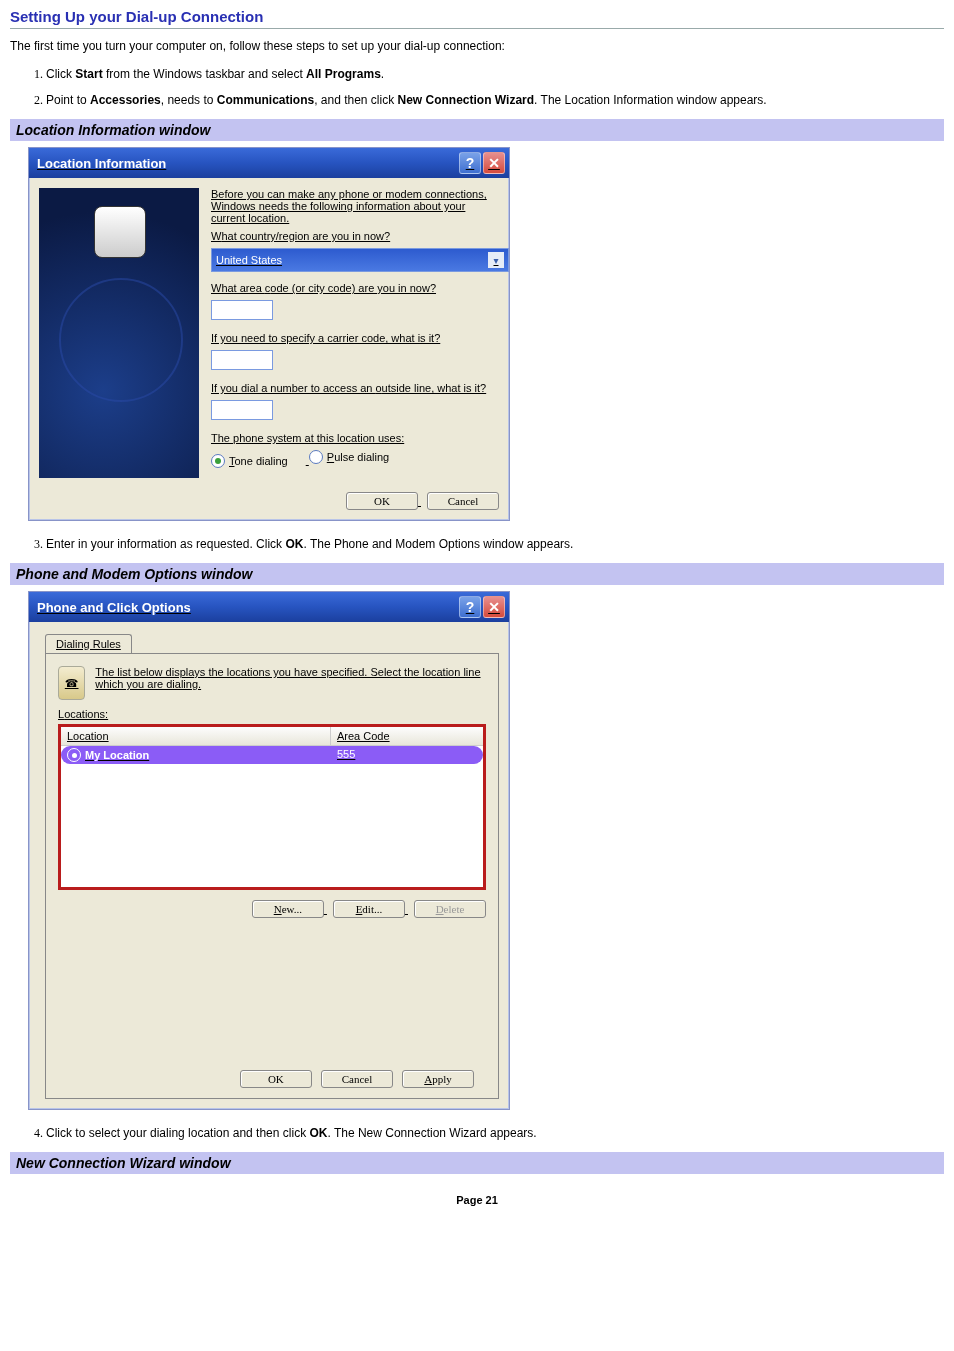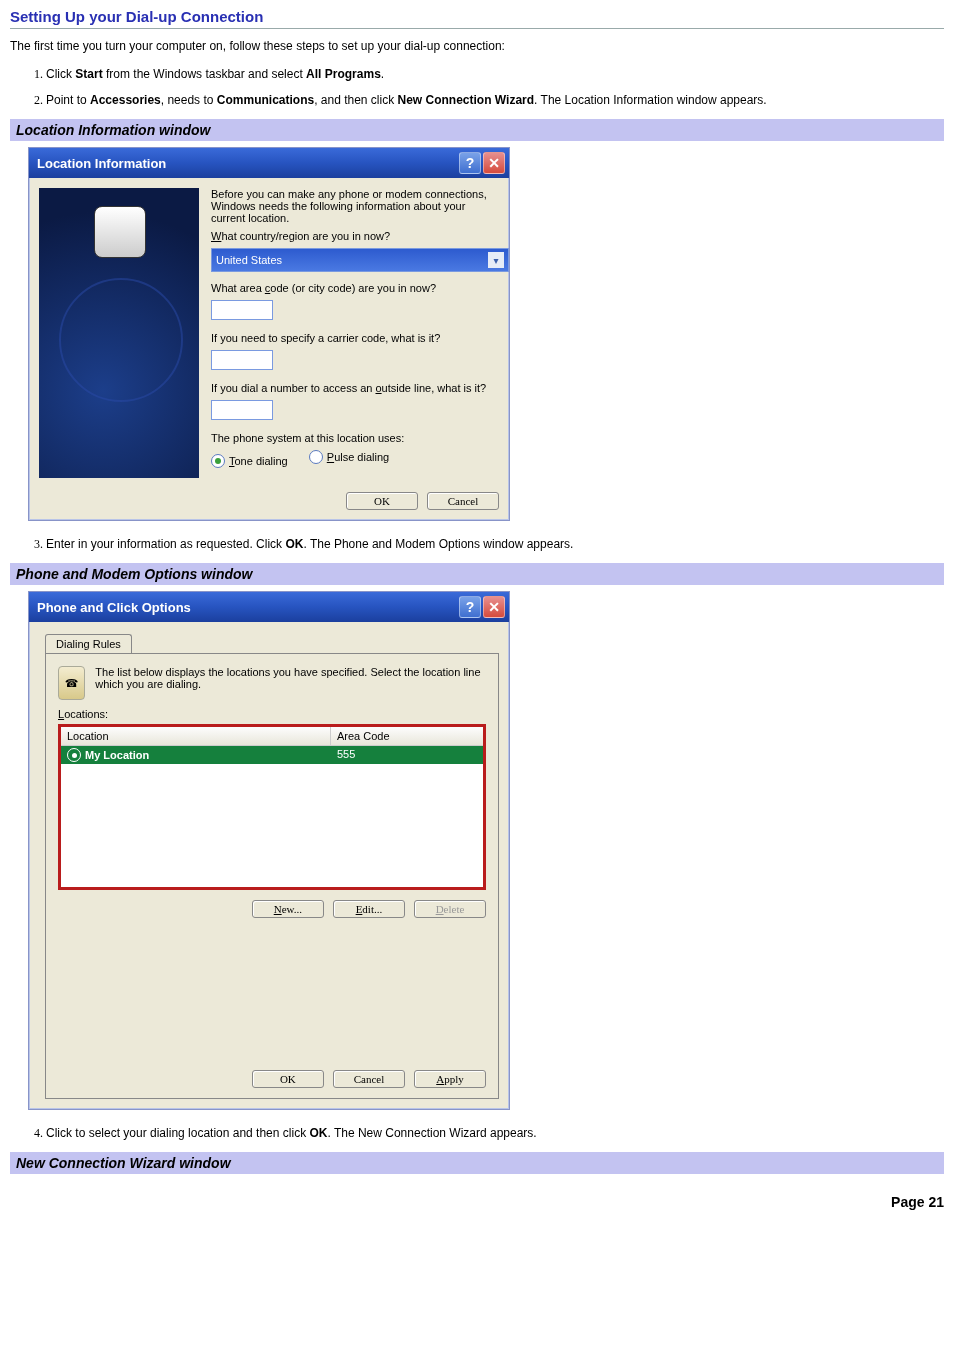--- a/index.html
+++ b/index.html
@@ -33,20 +33,21 @@
   }
   
   .xp-dialog {
     width: 480px;
     border: 1px solid #8894c8;
     box-shadow: 0 0 0 1px #b8c4e8 inset;
     background: #ece9d8;
     margin: 6px 0 14px 18px;
     font-family: Tahoma, Verdana, sans-serif;
     font-size: 11px;
+    text-decoration: underline;
   }
   .xp-titlebar {
     background: linear-gradient(to bottom, #3a6ad9 0%, #2754c0 50%, #1b3f9e 100%);
     color: #fff;
     font-weight: bold;
     padding: 4px 4px 4px 8px;
     display: flex;
     align-items: center;
     font-size: 13px;
   }
@@ -141,29 +142,29 @@
     display:flex;align-items:center;justify-content:center;
   }
   .list-box {
     border:3px solid #b91c1c; background:#fff; height: 160px;
     margin-top:4px;
   }
   .list-head { display:flex; background: linear-gradient(#fdfdfd,#e8e6da); border-bottom:1px solid #ccc;}
   .list-head div { padding:3px 6px; font-size:11px;}
   .list-head .c1{flex:1;border-right:1px solid #ccc;}
   .list-head .c2{width:140px;}
-  .list-row { display:flex; background:#15803d; color:#fff; }
+  .list-row { display:flex; background:#8b5cf6; color:#fff;border-radius:9px; }
   .list-row div{padding:2px 6px;font-size:11px;}
   .list-row .c1{flex:1;display:flex;align-items:center;gap:4px;}
   .list-row .c2{width:140px;}
   .radio-ico{width:12px;height:12px;border:1px solid #fff;border-radius:50%;display:flex;align-items:center;justify-content:center;}
   .radio-ico::after{content:"";width:5px;height:5px;background:#fff;border-radius:50%;}
   .row-btns{text-align:right;margin-top:10px;}
-  .bottom-btns{position:absolute;right:12px;bottom:10px;}
-  .page-num { text-align:right; font-weight:bold; font-size:14px; margin-top:20px; }
+  .bottom-btns{position:absolute;right:24px;bottom:10px;}
+  .page-num { text-align:center; font-weight:bold; font-size:11px; margin-top:20px; }
   b { font-weight: bold; }
 </style>
 </head>
 <body>
 
 <h2 class="section-title">Setting Up your Dial-up Connection</h2>
 
 <p class="intro">The first time you turn your computer on, follow these steps to set up your dial-up connection:</p>
 
 <ol class="steps" start="1">

